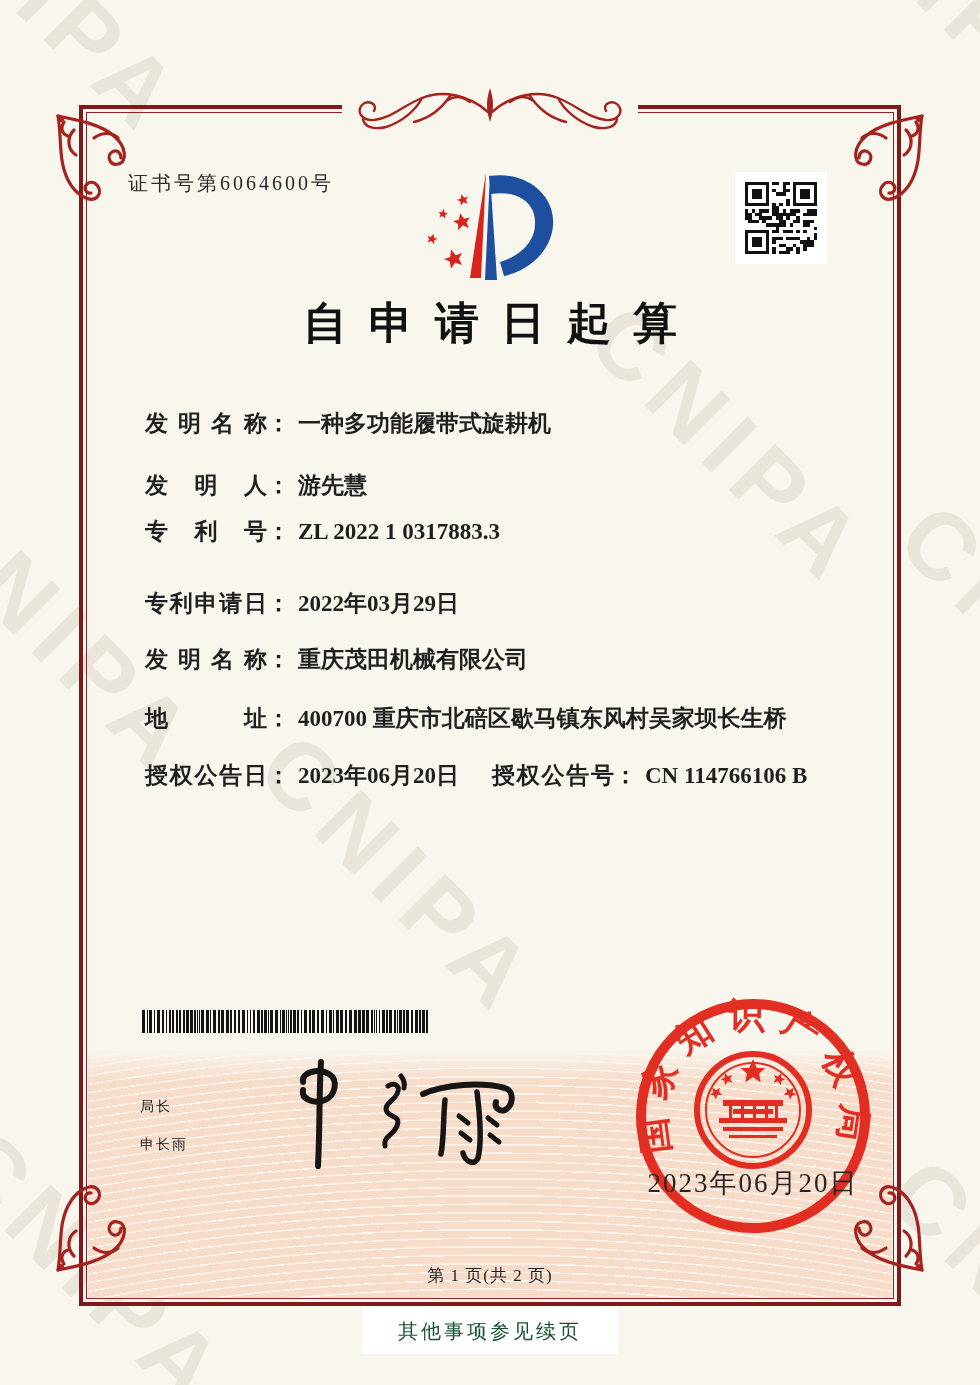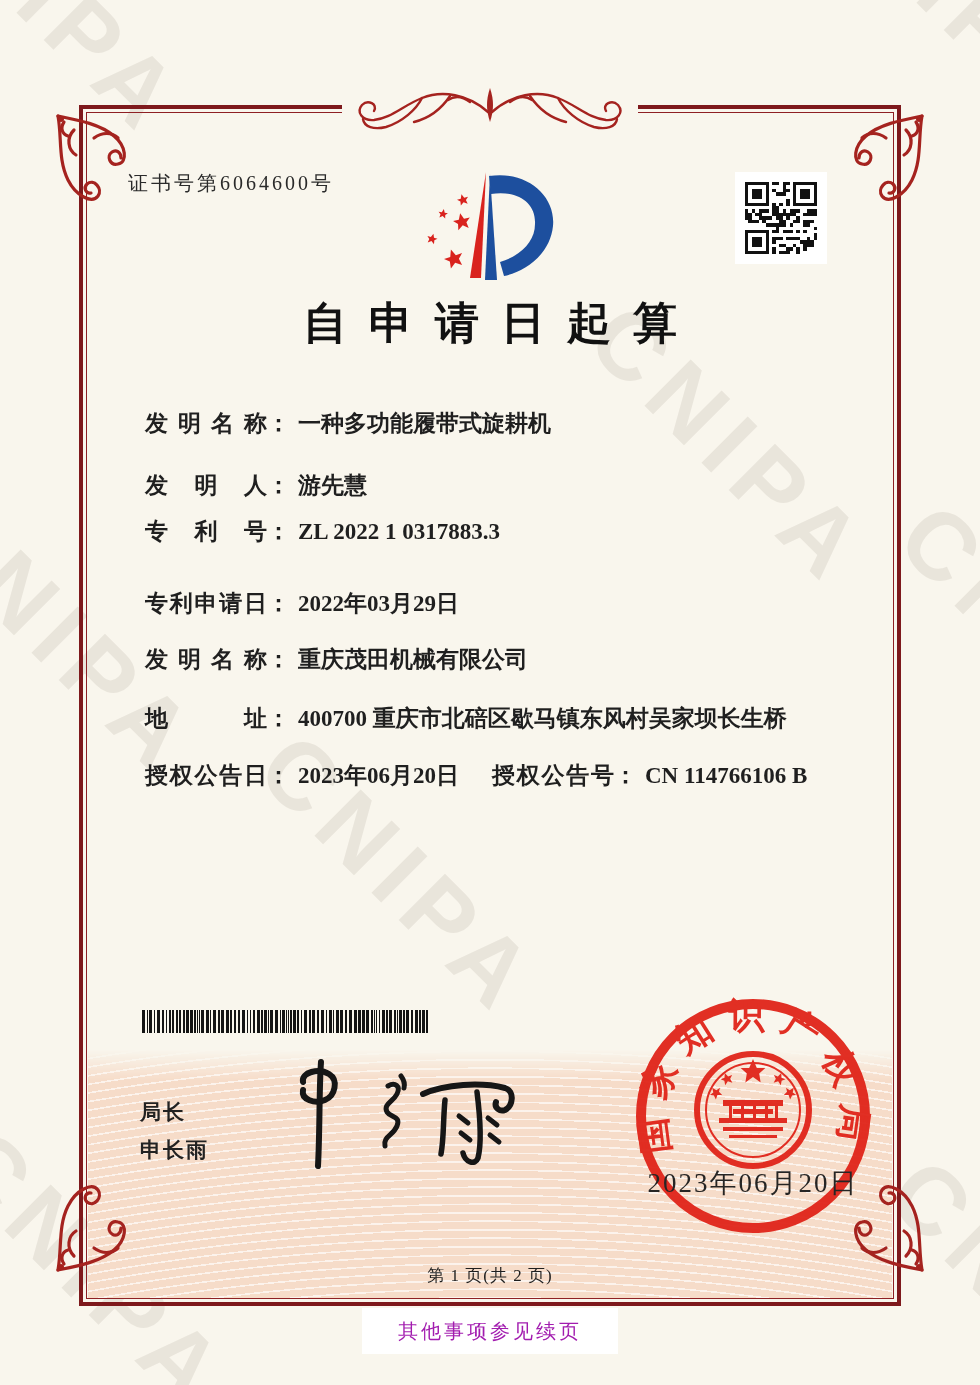--- a/index.html
+++ b/index.html
@@ -46,26 +46,26 @@
   .lbl { display:inline-block; width:122px; text-align:justify; text-align-last:justify; vertical-align:bottom; }
   .colon { display:inline-block; margin-right:8px; }
   .pair2 { position:absolute; left:347px; top:0; white-space:nowrap; }
   .paras { left:143px; top:810px; width:716px; z-index:4; font-size:19px; line-height:28.5px; text-align:justify; }
   .paras p { text-indent:2em; }
   .paras p + p { margin-top:5px; }
   .barcode { left:142px; top:1010px; width:291px; height:23px; z-index:4; font-size:0; }
   .barcode b { display:inline-block; height:100%; background:#141414; }
   .barcode i { display:inline-block; height:100%; }
   .officer { left:140px; z-index:4; font-family:"Liberation Sans","DejaVu Sans",sans-serif;
-             font-size:21px; font-weight:700; color:#222; letter-spacing:2px; }
+             font-size:14px; font-weight:400; color:#222; letter-spacing:2px; }
   .sig-svg { left:285px; top:1056px; width:235px; height:115px; z-index:4; }
   .seal-svg { left:598px; top:978px; width:320px; height:300px; z-index:5; opacity:.94; }
   .page-no { left:0; top:1264px; width:100%; text-align:center; font-size:17px; letter-spacing:1px; z-index:4; }
   .note-box { left:362px; top:1308px; width:256px; height:46px; background:#ffffff; z-index:4;
-              text-align:center; line-height:46px; font-size:20px; letter-spacing:3px; color:#a21caf; }
+              text-align:center; line-height:46px; font-size:20px; letter-spacing:3px; color:#14532d; }
 </style>
 </head>
 <body>
 
 <span class="wm" style="left:-130px;top:-60px">CNIPA</span>
 <span class="wm" style="left:770px;top:-70px">CNIPA</span>
 <span class="wm" style="left:555px;top:390px">CNIPA</span>
 <span class="wm" style="left:-115px;top:580px">CNIPA</span>
 <span class="wm" style="left:865px;top:590px">CNIPA</span>
 <span class="wm" style="left:225px;top:820px">CNIPA</span>

